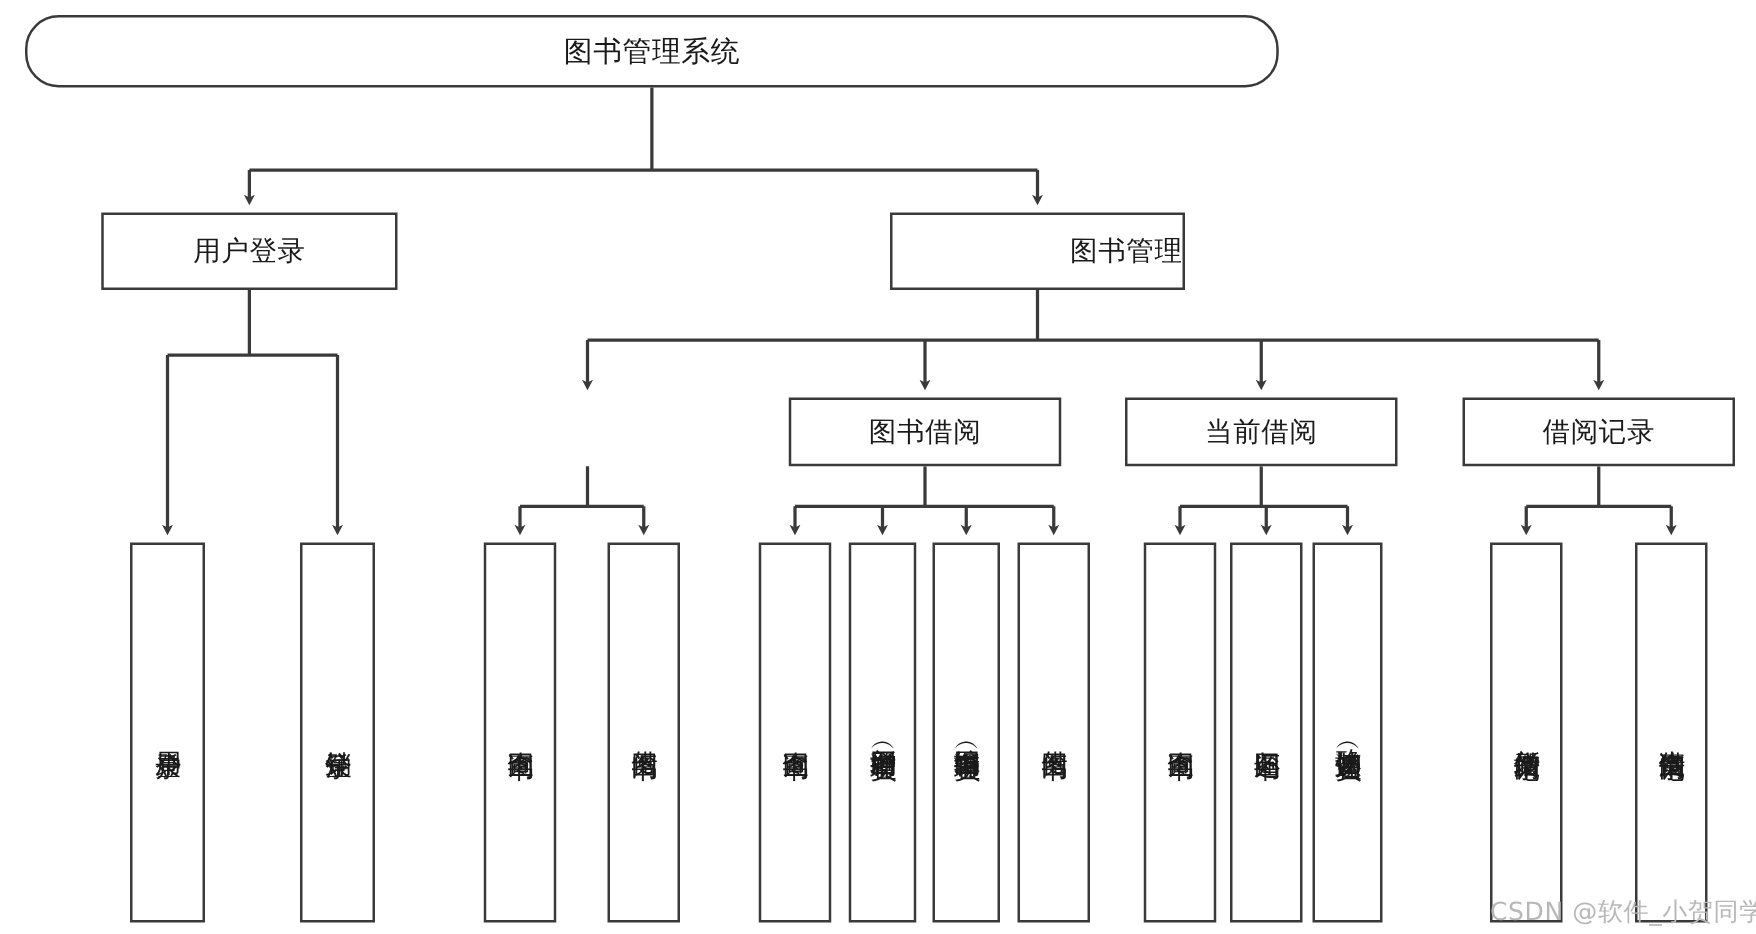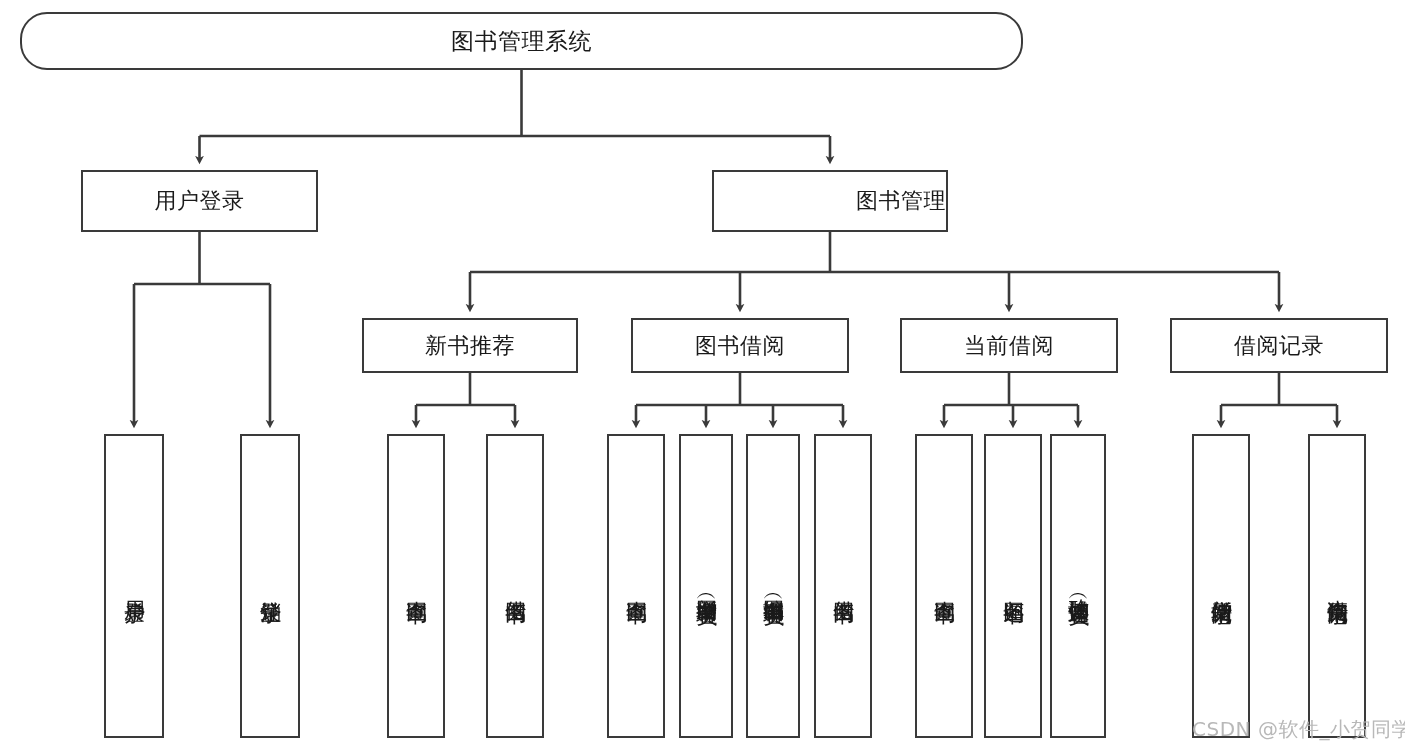--- a/index.html
+++ b/index.html
@@ -125,23 +125,20 @@
     <span class="label">图书管理系统</span>
   </div>
 
   <div class="node node-h" style="left:81px;top:170px;width:237px;height:62px;">
     <span class="label">用户登录</span>
   </div>
   <div class="node node-h" style="left:712px;top:170px;width:236px;height:62px;justify-content:flex-end;">
     <span class="label">图书管理</span>
   </div>
 
-  <div class="node node-h" style="left:362px;top:318px;width:216px;height:55px;">
-    <span class="label">新书推荐</span>
-  </div>
   <div class="node node-h" style="left:631px;top:318px;width:218px;height:55px;">
     <span class="label">图书借阅</span>
   </div>
   <div class="node node-h" style="left:900px;top:318px;width:218px;height:55px;">
     <span class="label">当前借阅</span>
   </div>
   <div class="node node-h" style="left:1170px;top:318px;width:218px;height:55px;">
     <span class="label">借阅记录</span>
   </div>
 

